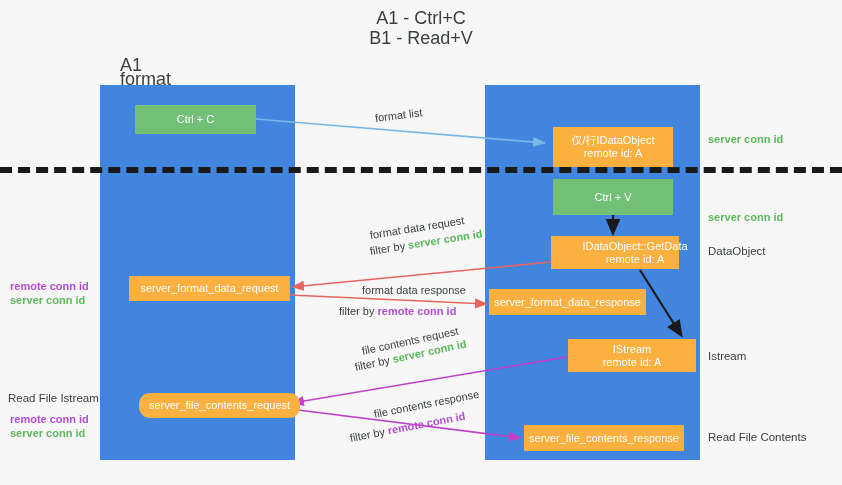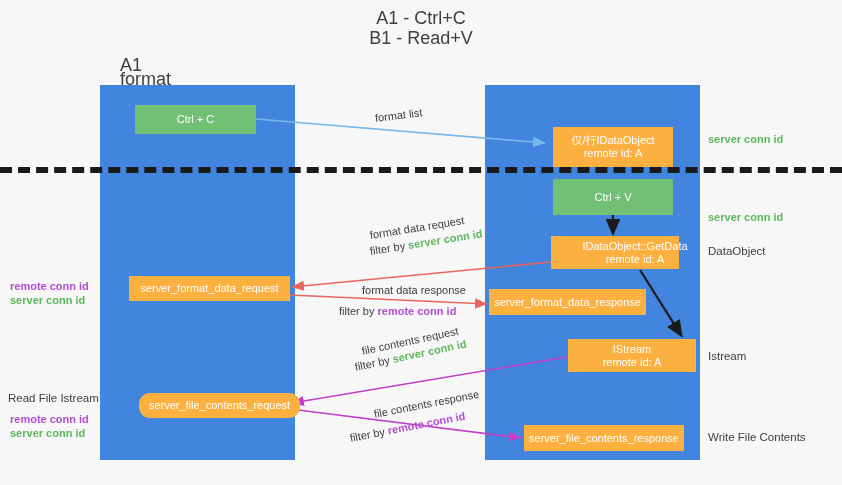--- a/index.html
+++ b/index.html
@@ -159,21 +159,21 @@
 
   <div class="abs lbl rot-d" style="left:374px;top:408px;">file contents response</div>
   <div class="abs lbl rot-d" style="left:350px;top:432px;">
     <span>filter by </span><span class="purple-txt">remote conn id</span>
   </div>
 
   <div class="abs side-note green-txt" style="left:708px;top:132px;">server conn id</div>
   <div class="abs side-note green-txt" style="left:708px;top:210px;">server conn id</div>
   <div class="abs right-lbl" style="left:708px;top:245px;">DataObject</div>
   <div class="abs right-lbl" style="left:708px;top:350px;">Istream</div>
-  <div class="abs right-lbl" style="left:708px;top:431px;">Write File Contents</div>
+  <div class="abs right-lbl" style="left:708px;top:431px;">Read File Contents</div>
 
   <div class="abs side-note purple-txt" style="left:10px;top:279px;">remote conn id</div>
   <div class="abs side-note green-txt" style="left:10px;top:293px;">server conn id</div>
 
   <div class="abs right-lbl" style="left:8px;top:392px;">Read File Istream</div>
   <div class="abs side-note purple-txt" style="left:10px;top:412px;">remote conn id</div>
   <div class="abs side-note green-txt" style="left:10px;top:426px;">server conn id</div>
 
 </div>
 

